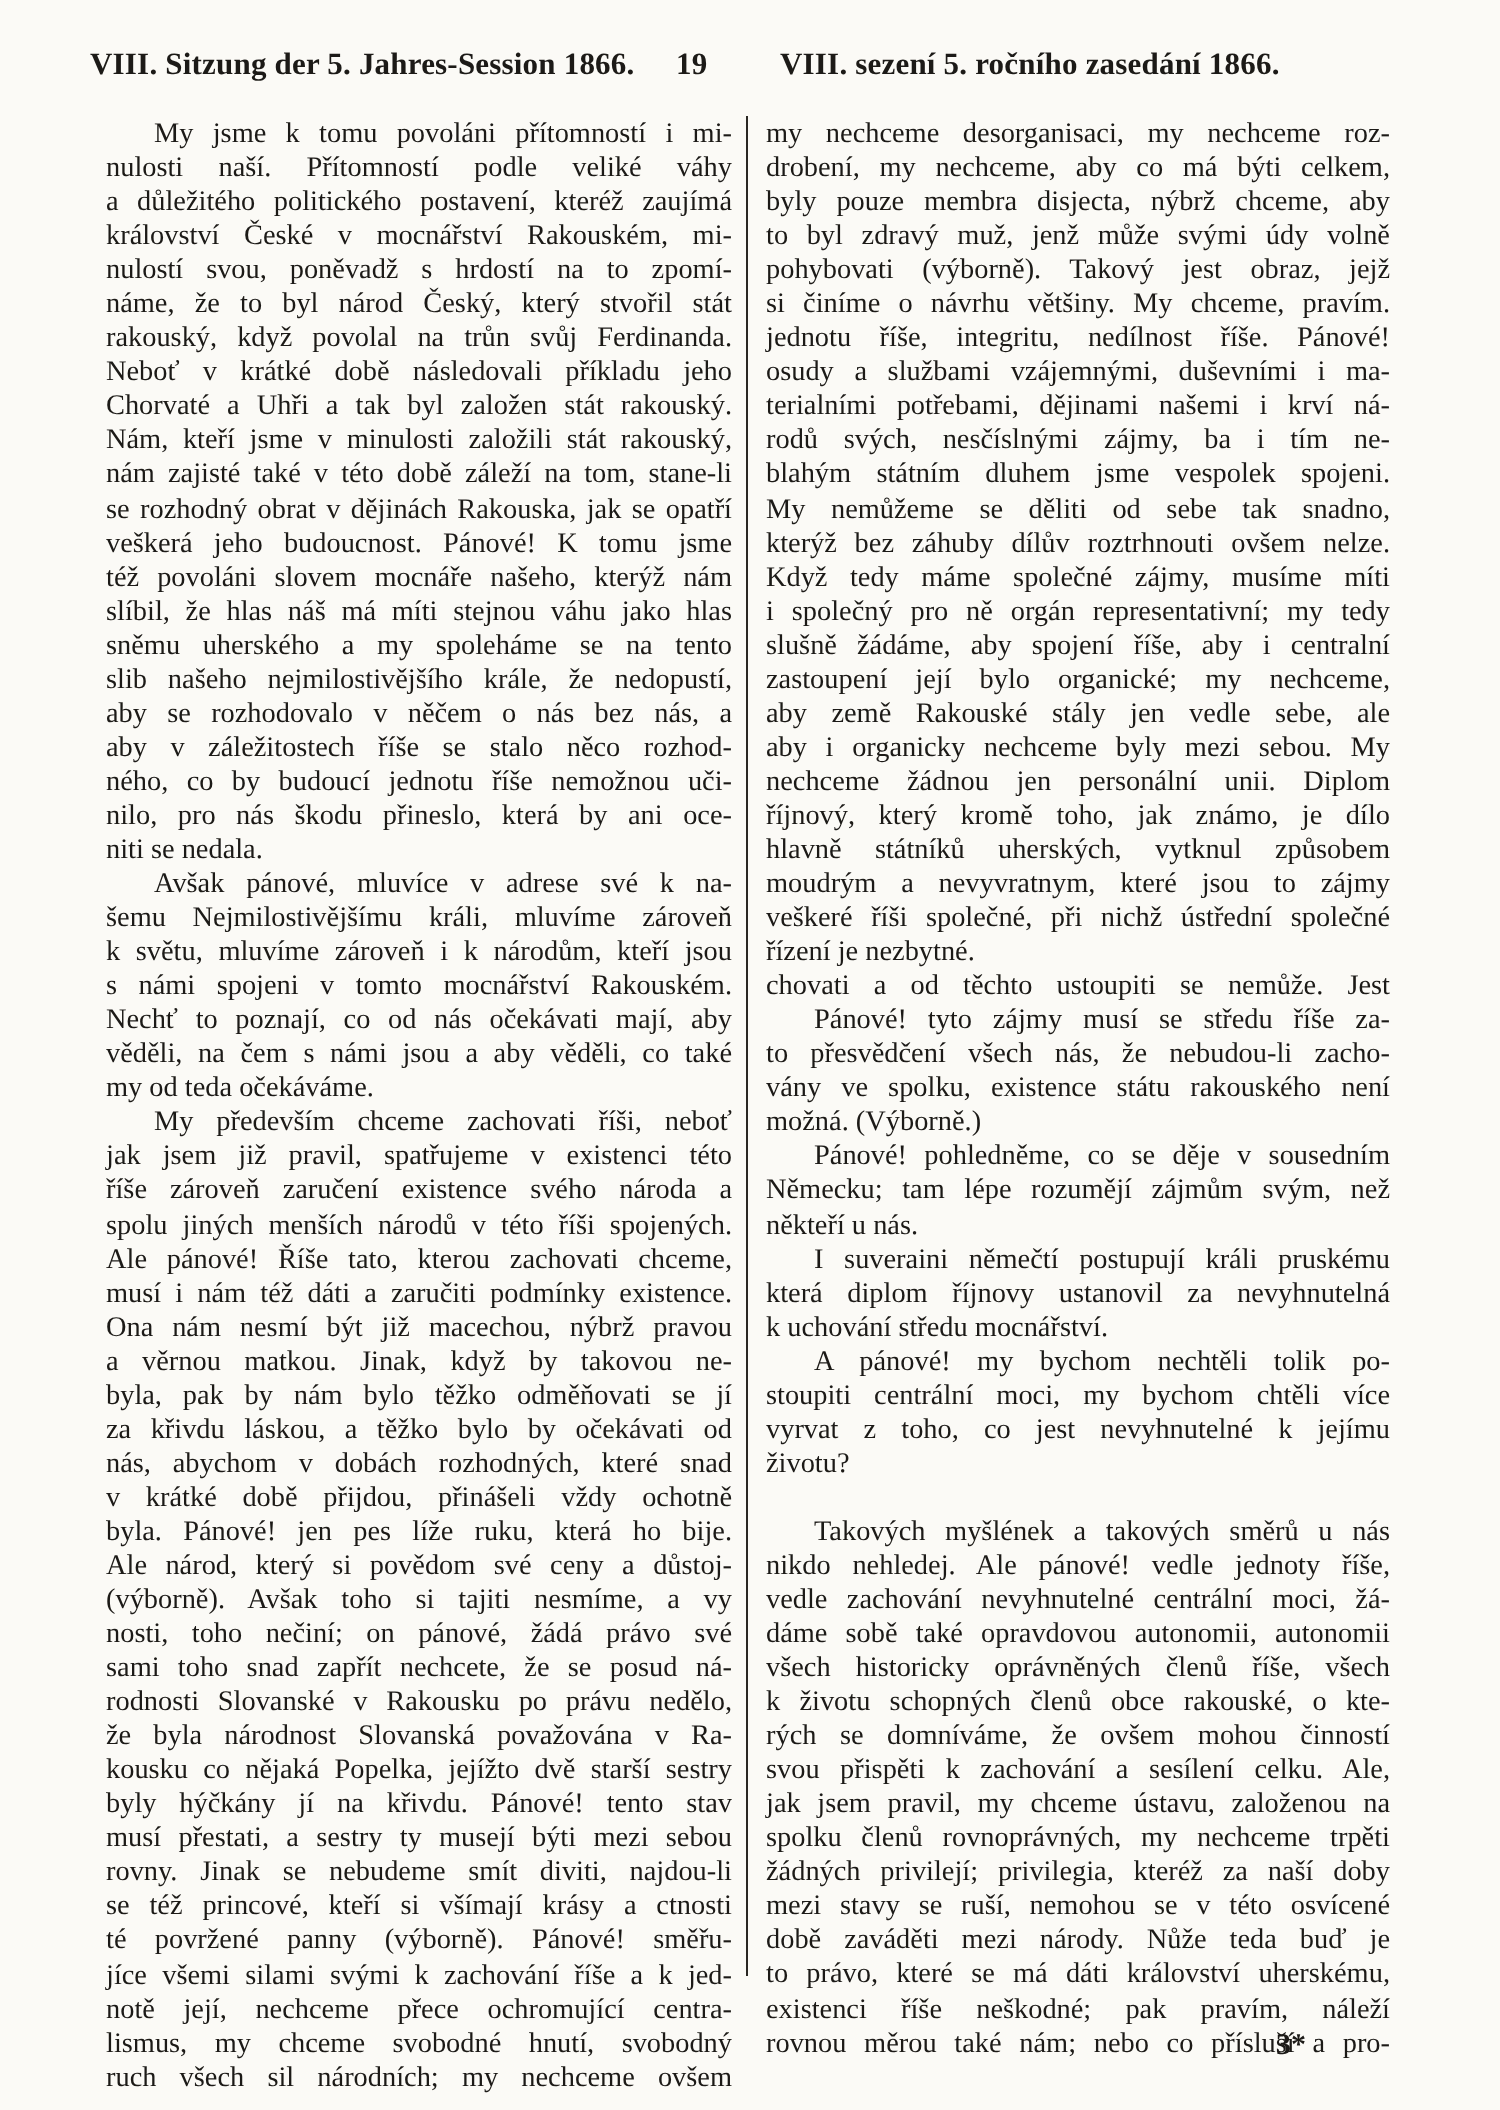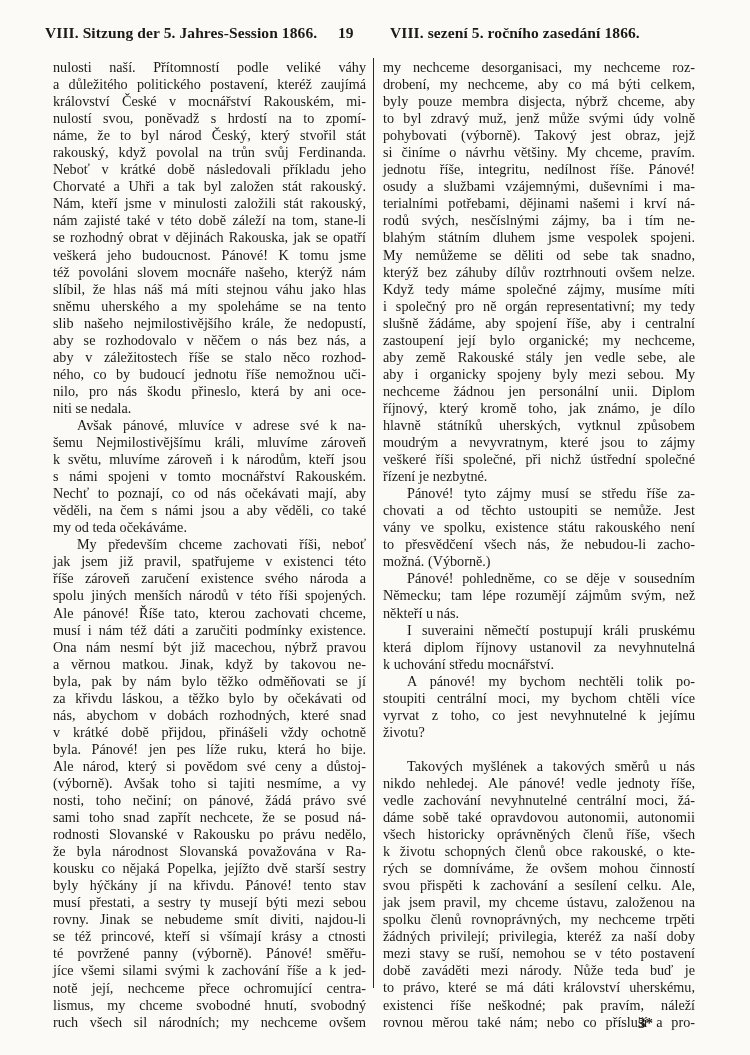--- a/index.html
+++ b/index.html
@@ -43,20 +43,21 @@
 </head>
 <body>
 
 <div class="header">
   <span class="left">VIII. Sitzung der 5. Jahres-Session 1866.</span>
   <span class="pnum">19</span>
   <span class="right">VIII. sezení 5. ročního zasedání 1866.</span>
 </div>
 
 <div class="col col-left" id="col-left">
+    <div class="ln indent">My jsme k tomu povoláni přítomností i mi-</div>
     <div class="ln">nulosti naší. Přítomností podle veliké váhy</div>
     <div class="ln">a důležitého politického postavení, kteréž zaujímá</div>
     <div class="ln">království České v mocnářství Rakouském, mi-</div>
     <div class="ln">nulostí svou, poněvadž s hrdostí na to zpomí-</div>
     <div class="ln">náme, že to byl národ Český, který stvořil stát</div>
     <div class="ln">rakouský, když povolal na trůn svůj Ferdinanda.</div>
     <div class="ln">Neboť v krátké době následovali příkladu jeho</div>
     <div class="ln">Chorvaté a Uhři a tak byl založen stát rakouský.</div>
     <div class="ln">Nám, kteří jsme v minulosti založili stát rakouský,</div>
     <div class="ln">nám zajisté také v této době záleží na tom, stane-li</div>
@@ -121,31 +122,31 @@
     <div class="ln">terialními potřebami, dějinami našemi i krví ná-</div>
     <div class="ln">rodů svých, nesčíslnými zájmy, ba i tím ne-</div>
     <div class="ln">blahým státním dluhem jsme vespolek spojeni.</div>
     <div class="ln">My nemůžeme se děliti od sebe tak snadno,</div>
     <div class="ln">kterýž bez záhuby dílův roztrhnouti ovšem nelze.</div>
     <div class="ln">Když tedy máme společné zájmy, musíme míti</div>
     <div class="ln">i společný pro ně orgán representativní; my tedy</div>
     <div class="ln">slušně žádáme, aby spojení říše, aby i centralní</div>
     <div class="ln">zastoupení její bylo organické; my nechceme,</div>
     <div class="ln">aby země Rakouské stály jen vedle sebe, ale</div>
-    <div class="ln">aby i organicky spojeny byly mezi sebou. My</div>
+    <div class="ln">aby i organicky nechceme byly mezi sebou. My</div>
     <div class="ln">nechceme žádnou jen personální unii. Diplom</div>
     <div class="ln">říjnový, který kromě toho, jak známo, je dílo</div>
     <div class="ln">hlavně státníků uherských, vytknul způsobem</div>
     <div class="ln">moudrým a nevyvratnym, které jsou to zájmy</div>
     <div class="ln">veškeré říši společné, při nichž ústřední společné</div>
     <div class="ln last">řízení je nezbytné.</div>
+    <div class="ln">chovati a od těchto ustoupiti se nemůže. Jest</div>
     <div class="ln indent">Pánové! tyto zájmy musí se středu říše za-</div>
-    <div class="ln">chovati a od těchto ustoupiti se nemůže. Jest</div>
+    <div class="ln">to přesvědčení všech nás, že nebudou-li zacho-</div>
     <div class="ln">vány ve spolku, existence státu rakouského není</div>
-    <div class="ln">to přesvědčení všech nás, že nebudou-li zacho-</div>
     <div class="ln last">možná. (Výborně.)</div>
     <div class="ln indent">Pánové! pohledněme, co se děje v sousedním</div>
     <div class="ln">Německu; tam lépe rozumějí zájmům svým, než</div>
     <div class="ln last">někteří u nás.</div>
     <div class="ln indent">I suveraini němečtí postupují králi pruskému</div>
     <div class="ln">která diplom říjnovy ustanovil za nevyhnutelná</div>
     <div class="ln last">k uchování středu mocnářství.</div>
     <div class="ln indent">A pánové! my bychom nechtěli tolik po-</div>
     <div class="ln">stoupiti centrální moci, my bychom chtěli více</div>
     <div class="ln">vyrvat z toho, co jest nevyhnutelné k jejímu</div>
@@ -154,20 +155,20 @@
     <div class="ln">nikdo nehledej. Ale pánové! vedle jednoty říše,</div>
     <div class="ln">vedle zachování nevyhnutelné centrální moci, žá-</div>
     <div class="ln">dáme sobě také opravdovou autonomii, autonomii</div>
     <div class="ln">všech historicky oprávněných členů říše, všech</div>
     <div class="ln">k životu schopných členů obce rakouské, o kte-</div>
     <div class="ln">rých se domníváme, že ovšem mohou činností</div>
     <div class="ln">svou přispěti k zachování a sesílení celku. Ale,</div>
     <div class="ln">jak jsem pravil, my chceme ústavu, založenou na</div>
     <div class="ln">spolku členů rovnoprávných, my nechceme trpěti</div>
     <div class="ln">žádných privilejí; privilegia, kteréž za naší doby</div>
-    <div class="ln">mezi stavy se ruší, nemohou se v této postavení</div>
+    <div class="ln">mezi stavy se ruší, nemohou se v této osvícené</div>
     <div class="ln">době zaváděti mezi národy. Nůže teda buď je</div>
     <div class="ln">to právo, které se má dáti království uherskému,</div>
     <div class="ln">existenci říše neškodné; pak pravím, náleží</div>
     <div class="ln">rovnou měrou také nám; nebo co přísluší a pro-</div>
   </div>
 
 <div class="sig">3*</div>
 
 </body></html>

